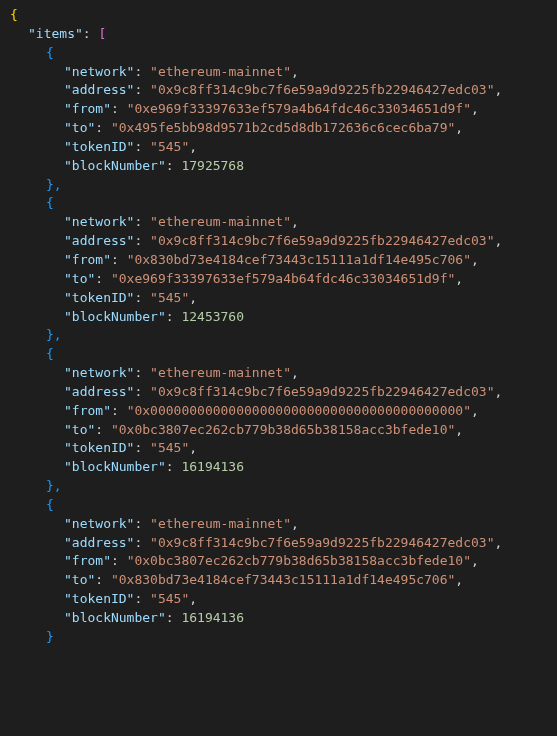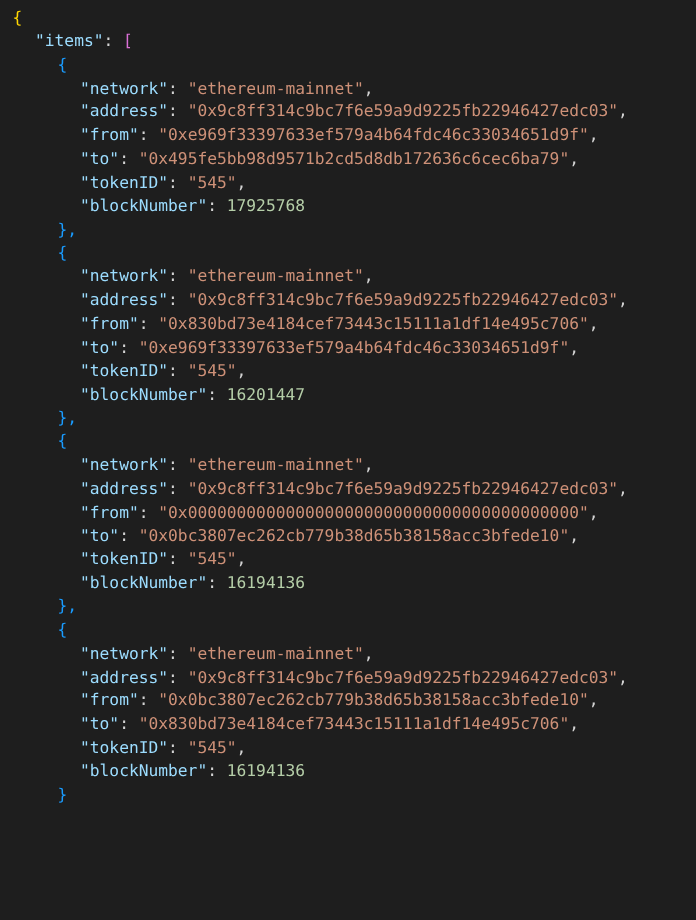--- a/index.html
+++ b/index.html
@@ -41,21 +41,21 @@
   <div class="line indent3"><span class="key">"tokenID"</span><span class="colon">: </span><span class="string">"545"</span><span class="comma">,</span></div>
   <div class="line indent3"><span class="key">"blockNumber"</span><span class="colon">: </span><span class="number">17925768</span></div>
   <div class="line indent2"><span class="brace-inner">},</span></div>
 
   <div class="line indent2"><span class="brace-inner">{</span></div>
   <div class="line indent3"><span class="key">"network"</span><span class="colon">: </span><span class="string">"ethereum-mainnet"</span><span class="comma">,</span></div>
   <div class="line indent3"><span class="key">"address"</span><span class="colon">: </span><span class="string">"0x9c8ff314c9bc7f6e59a9d9225fb22946427edc03"</span><span class="comma">,</span></div>
   <div class="line indent3"><span class="key">"from"</span><span class="colon">: </span><span class="string">"0x830bd73e4184cef73443c15111a1df14e495c706"</span><span class="comma">,</span></div>
   <div class="line indent3"><span class="key">"to"</span><span class="colon">: </span><span class="string">"0xe969f33397633ef579a4b64fdc46c33034651d9f"</span><span class="comma">,</span></div>
   <div class="line indent3"><span class="key">"tokenID"</span><span class="colon">: </span><span class="string">"545"</span><span class="comma">,</span></div>
-  <div class="line indent3"><span class="key">"blockNumber"</span><span class="colon">: </span><span class="number">16201447</span></div>
+  <div class="line indent3"><span class="key">"blockNumber"</span><span class="colon">: </span><span class="number">12453760</span></div>
   <div class="line indent2"><span class="brace-inner">},</span></div>
 
   <div class="line indent2"><span class="brace-inner">{</span></div>
   <div class="line indent3"><span class="key">"network"</span><span class="colon">: </span><span class="string">"ethereum-mainnet"</span><span class="comma">,</span></div>
   <div class="line indent3"><span class="key">"address"</span><span class="colon">: </span><span class="string">"0x9c8ff314c9bc7f6e59a9d9225fb22946427edc03"</span><span class="comma">,</span></div>
   <div class="line indent3"><span class="key">"from"</span><span class="colon">: </span><span class="string">"0x0000000000000000000000000000000000000000"</span><span class="comma">,</span></div>
   <div class="line indent3"><span class="key">"to"</span><span class="colon">: </span><span class="string">"0x0bc3807ec262cb779b38d65b38158acc3bfede10"</span><span class="comma">,</span></div>
   <div class="line indent3"><span class="key">"tokenID"</span><span class="colon">: </span><span class="string">"545"</span><span class="comma">,</span></div>
   <div class="line indent3"><span class="key">"blockNumber"</span><span class="colon">: </span><span class="number">16194136</span></div>
   <div class="line indent2"><span class="brace-inner">},</span></div>

